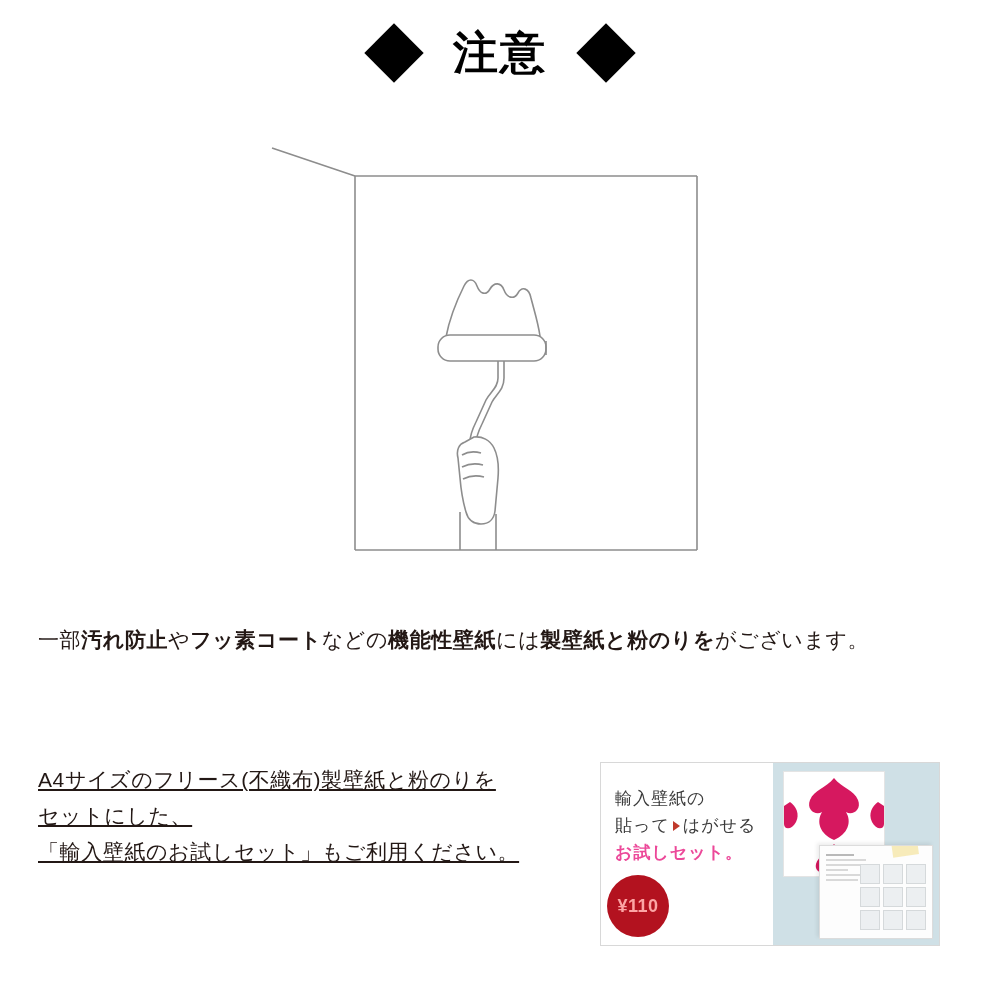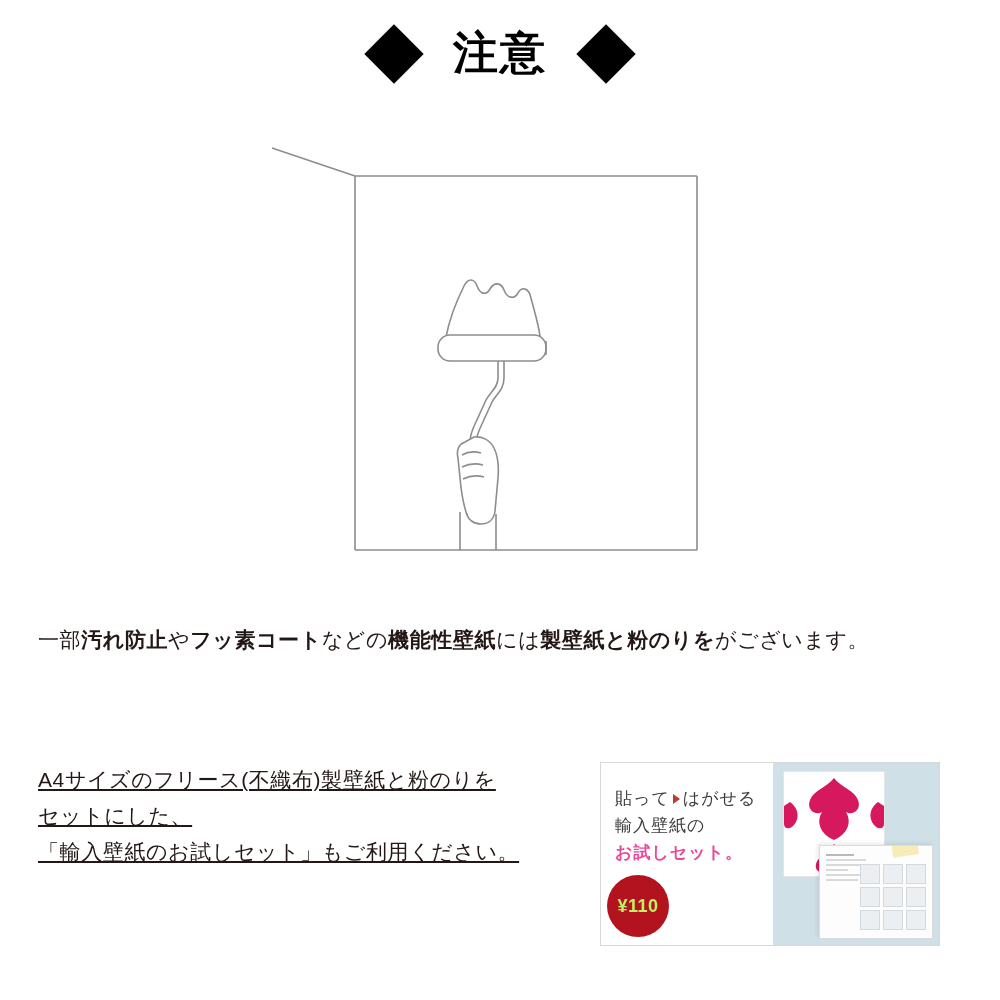--- a/index.html
+++ b/index.html
@@ -16,21 +16,21 @@
     overflow: hidden;
   }
 
   
   .heading {
     position: absolute;
     top: 30px;
     left: 0;
     width: 100%;
     display: flex;
-    align-items: flex-end;
+    align-items: center;
     justify-content: center;
     gap: 38px;
   }
   .diamond {
     width: 42px;
     height: 42px;
     background: #000000;
     transform: rotate(45deg);
   }
   .heading-text {
@@ -125,21 +125,21 @@
     vertical-align: middle;
   }
   .price-badge {
     position: absolute;
     left: 6px;
     bottom: 8px;
     width: 62px;
     height: 62px;
     border-radius: 50%;
     background: #b3121f;
-    color: #bef264;
+    color: #fca5a5;
     font-size: 18px;
     font-weight: bold;
     display: flex;
     align-items: center;
     justify-content: center;
     letter-spacing: 0.5px;
   }
   .promo-card-right {
     flex: 1;
     position: relative;
@@ -257,24 +257,24 @@
 </div>
 
 <div class="promo-block">
   <div class="promo-line">A4サイズのフリース(不織布)製壁紙と粉のりを</div>
   <div class="promo-line">セットにした、</div>
   <div class="promo-line">「輸入壁紙のお試しセット」もご利用ください。</div>
 </div>
 
 <div class="promo-card">
   <div class="promo-card-left">
+    <div class="pc-line">輸入壁紙の</div>
     <div class="pc-line">
       <span>貼って</span><span class="pc-arrow"></span><span>はがせる</span>
     </div>
-    <div class="pc-line">輸入壁紙の</div>
     <div class="pc-line strong">お試しセット。</div>
     <div class="price-badge">¥110</div>
   </div>
   <div class="promo-card-right">
     <div class="swatch-damask">
       <svg width="100" height="104" viewBox="0 0 100 104">
         <rect x="0" y="0" width="100" height="104" fill="#ffffff"></rect>
         <g fill="#d6185f">
           <path d="M50 6 C58 16 70 18 74 28 C78 38 68 44 62 40 C68 50 64 62 50 68 C36 62 32 50 38 40 C32 44 22 38 26 28 C30 18 42 16 50 6 Z"></path>
           <path d="M50 72 C56 80 66 84 68 92 C70 100 60 104 52 98 C50 96 50 94 50 92 C50 94 50 96 48 98 C40 104 30 100 32 92 C34 84 44 80 50 72 Z"></path>

